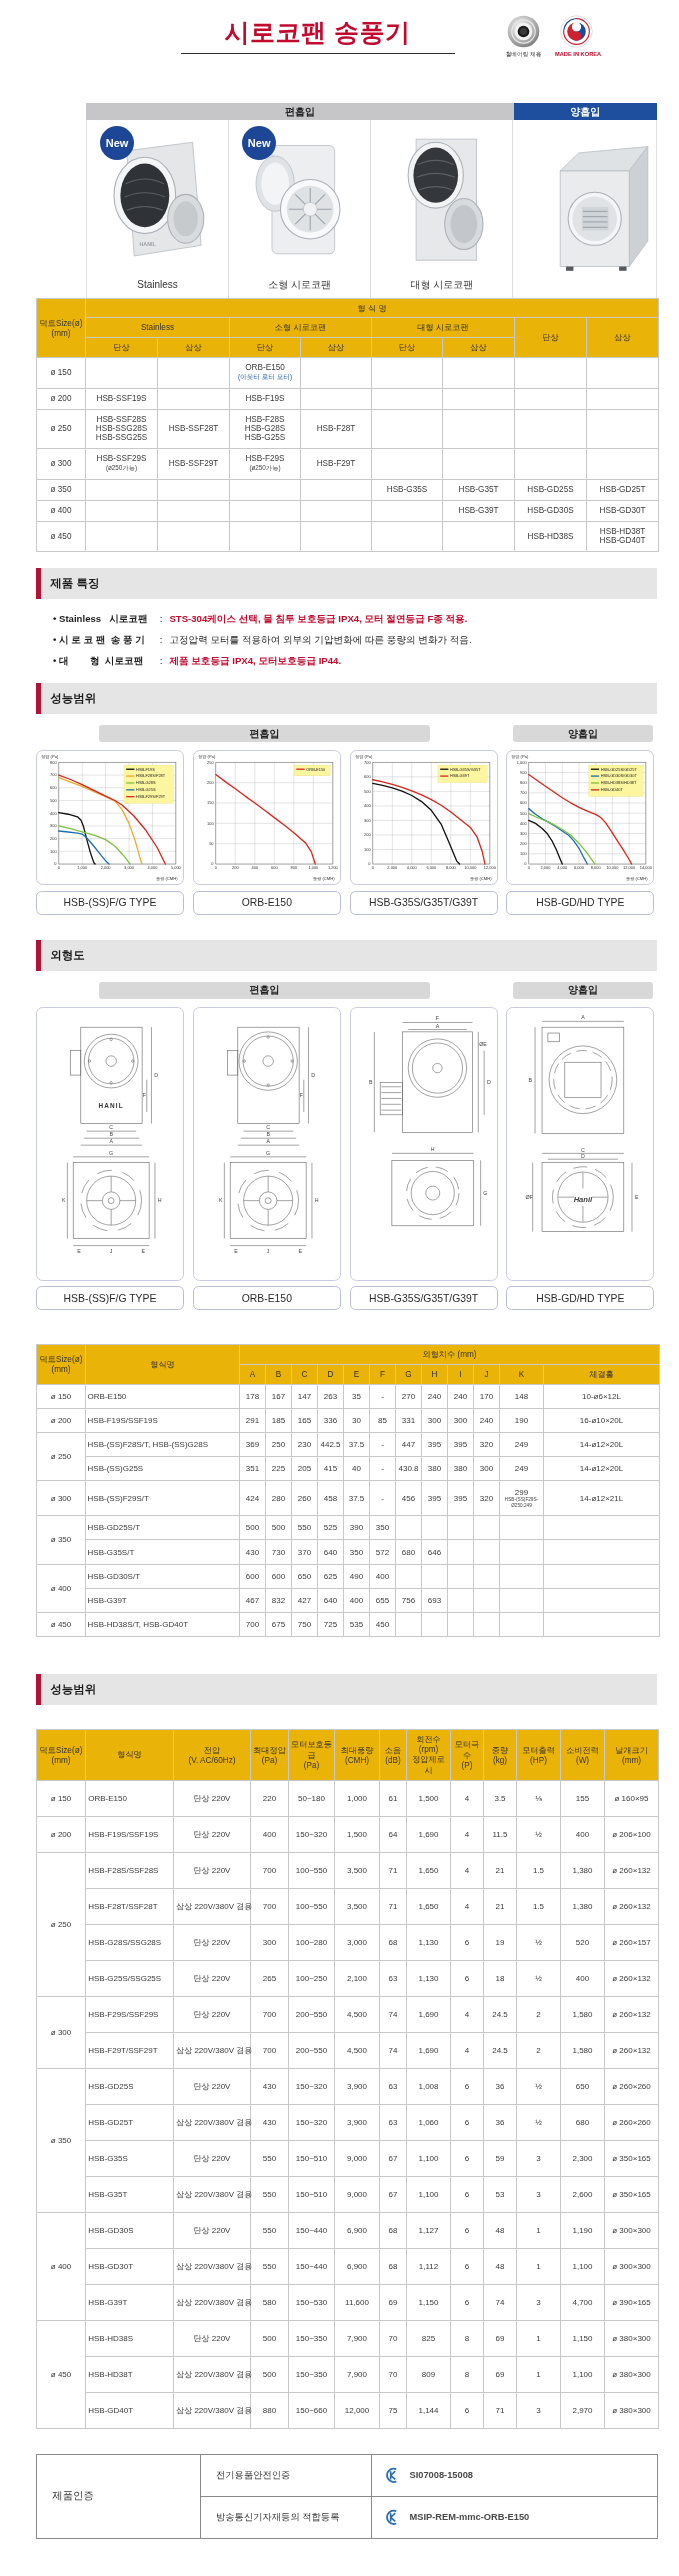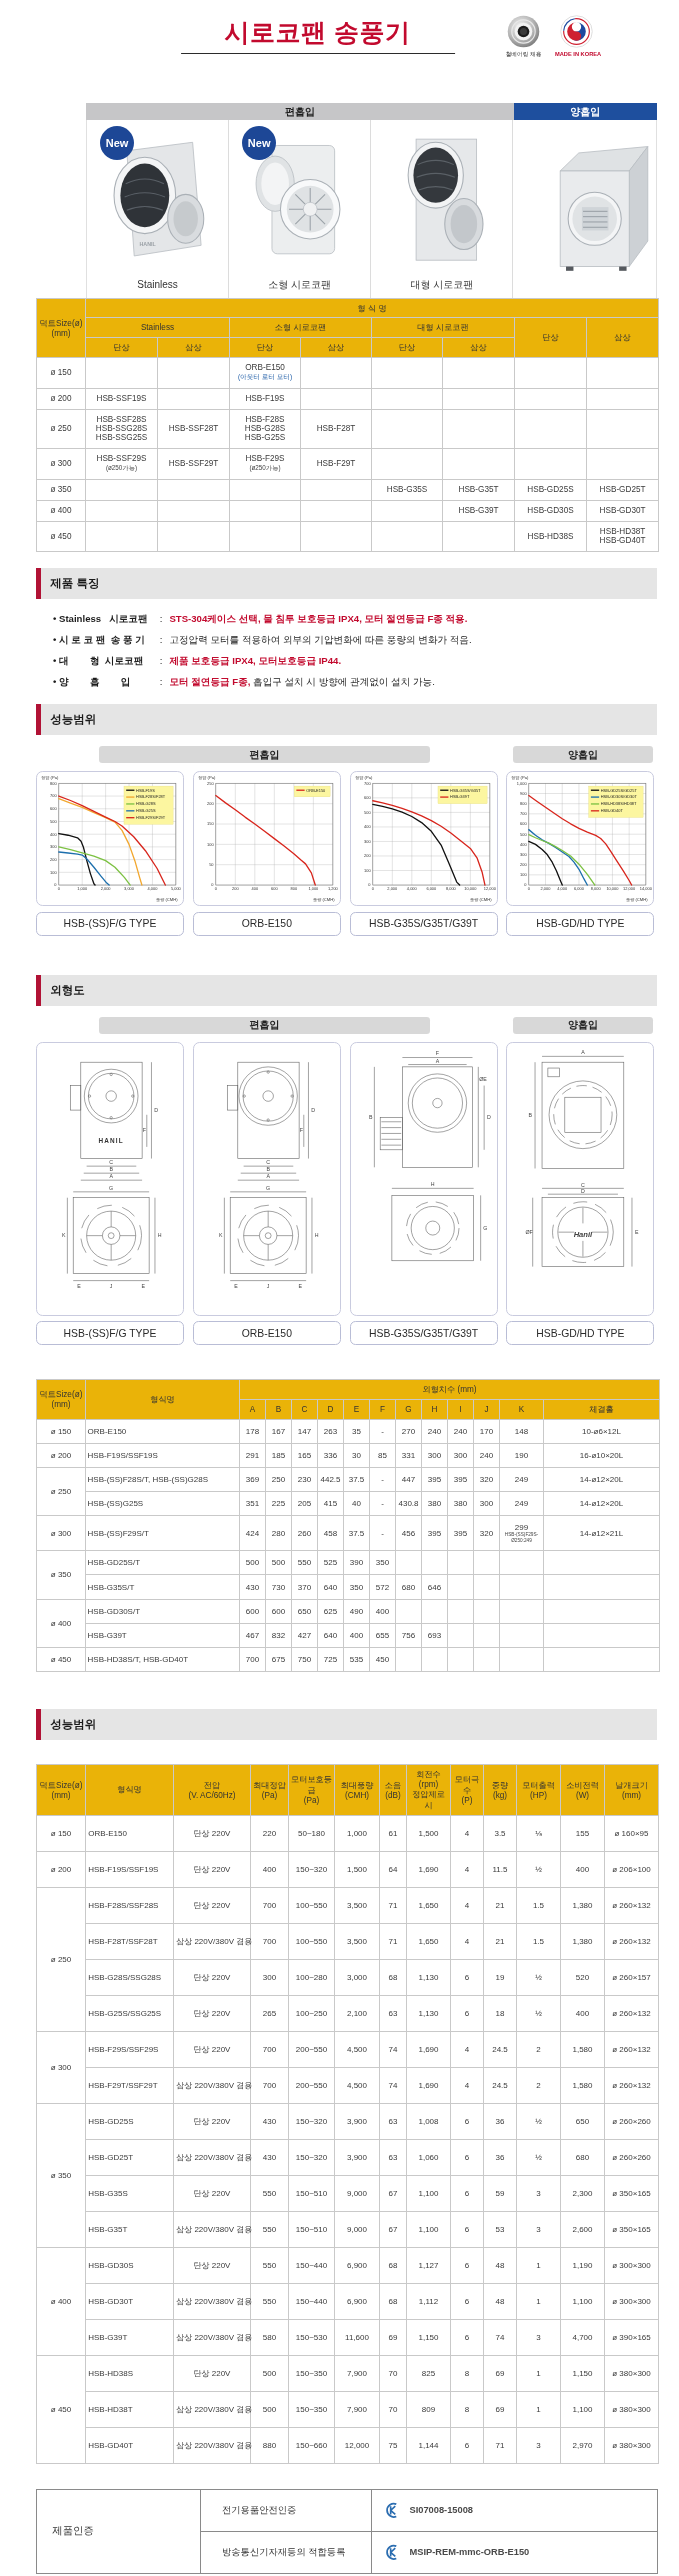--- a/index.html
+++ b/index.html
@@ -65,31 +65,31 @@
 
   
   .card-row{display:flex;gap:8.8px;margin:7.7px 22.4px 0 36px;}
   .chart-col{width:148px;display:flex;flex-direction:column;}
   .chart-card{border:0.5px solid #c9cbdf;border-radius:6.6px;background:#fff;height:135px;padding:2.2px 1.1px;box-sizing:border-box;}
   .chart-card svg{width:100%;height:100%;}
   .pill-caption{margin-top:5.5px;height:22px;border:0.5px solid #b9bdd6;border-radius:5.5px;display:flex;align-items:center;justify-content:center;font-size:10.4px;color:#2a2a2a;background:#fff;}
   .outline-panel{border:0.5px solid #c9cbdf;border-radius:6.6px;background:#fff;height:274px;box-sizing:border-box;overflow:hidden;}
   .outline-panel svg{width:100%;height:100%;}
 
-  .outline-sec{margin-top:39px;text-align:right;}
+  .outline-sec{margin-top:25px;text-align:right;}
   .dims-sec{margin-top:34px;}
   .perf-sec{margin-top:37px;}
   .perf-sec table{margin-top:24px;}
   .charts-sec{margin-top:12px;}
 
   
   .cert-table{border-collapse:collapse;table-layout:fixed;width:621px;margin:25px 22.4px 15.3px 36px;border:1.6px solid #8a8a8a;}
   .cert-table td{border:1.1px solid #8a8a8a;height:39px;vertical-align:middle;}
   .cert-label{font-size:10.4px;color:#333;padding-left:15.3px;text-align:left;}
-  .cert-name{font-size:9.3px;color:#333;padding-left:21px;text-align:left;}
+  .cert-name{font-size:9.3px;color:#333;padding-left:15px;text-align:left;}
   .cert-value{padding-left:12px;text-align:left;}
   .cert-value .num{font-size:9.3px;font-weight:600;color:#4a4a4a;margin-left:6.6px;vertical-align:middle;}
   .kc svg{width:16.4px;height:18.6px;vertical-align:middle;}
 </style>
 </head>
 <body>
 
 <div class="page">
 
   <div class="page-header">
@@ -337,21 +337,20 @@
 
   <div class="features">
     <div class="sec-bar">
       <div class="accent"></div>
       <span class="sec-title">제품 특징</span>
     </div>
     <ul class="feature-list" id="feature-list">
         <li><span class="f-label">• Stainless   시로코팬</span><span class="f-colon"> : </span><span class="seg red">STS-304케이스 선택, 물 침투 보호등급 IPX4, 모터 절연등급 F종 적용.</span></li>
         <li><span class="f-label">• 시 로 코 팬  송 풍 기</span><span class="f-colon"> : </span><span class="seg black">고정압력 모터를 적용하여 외부의 기압변화에 따른 풍량의 변화가 적음.</span></li>
         <li><span class="f-label">• 대        형  시로코팬</span><span class="f-colon"> : </span><span class="seg red">제품 보호등급 IPX4, 모터보호등급 IP44.</span></li>
-        <li><span class="f-label">• 양        흡        입</span><span class="f-colon"> : </span><span class="seg red">모터 절연등급 F종,</span><span class="seg black"> 흡입구 설치 시 방향에 관계없이 설치 가능.</span></li>
       </ul>
   </div>
 
   <div class="charts-sec">
     <div class="sec-bar">
       <div class="accent"></div>
       <span class="sec-title">성능범위</span>
     </div>
     <div class="pill-row">
       <div class="pill single">편흡입</div>

